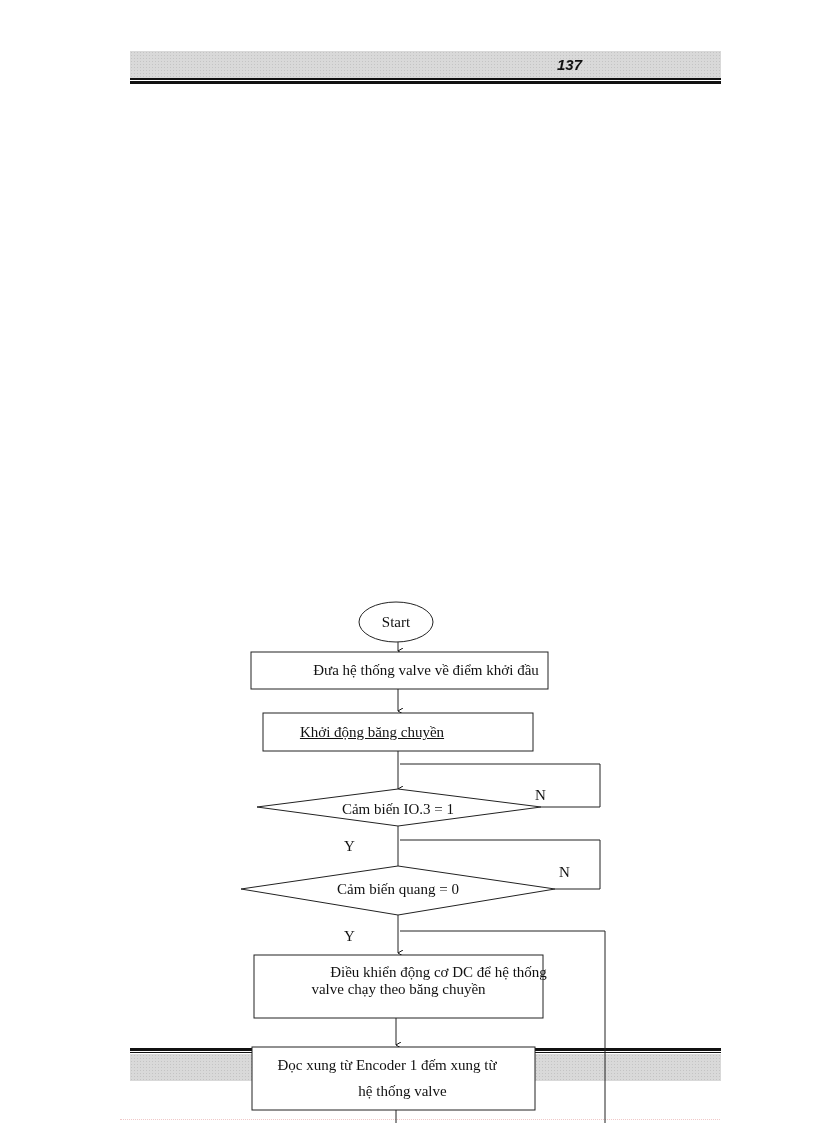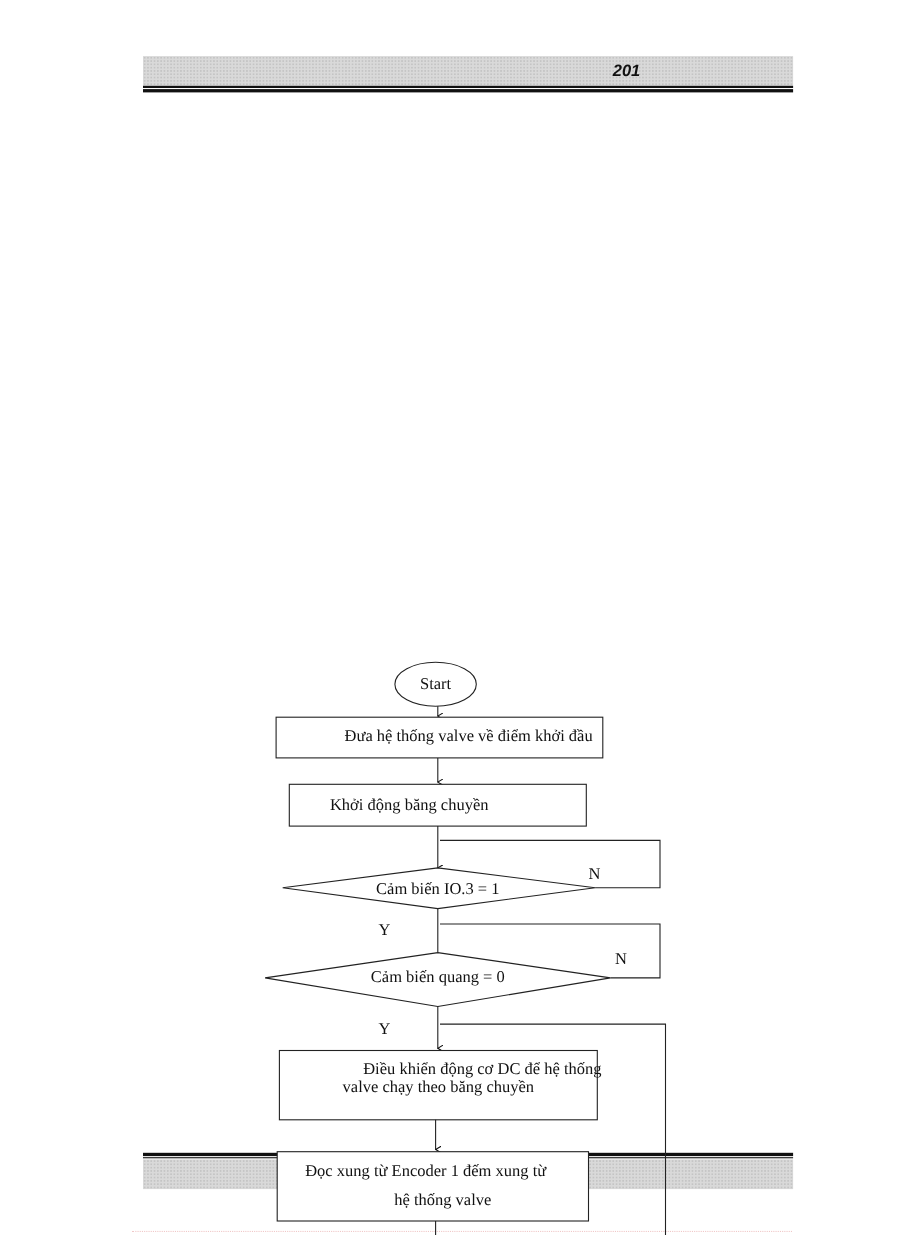--- a/index.html
+++ b/index.html
@@ -15,21 +15,21 @@
     svg.flow { position: absolute; left: 0; top: 0; }
     .node-text { position: absolute; text-align: center; font-size: 15px; color: #111; line-height: 26px; }
     .label { position: absolute; font-size: 15px; color: #111; }
   </style>
 </head>
 <body>
 
 <div class="header-band"></div>
 <div class="header-rule" style="top:78px;height:2px;"></div>
 <div class="header-rule" style="top:81px;height:3px;"></div>
-<div class="page-number">201</div>
+<div class="page-number">137</div>
 
 <div class="footer-rule" style="top:1048px;height:3px;"></div>
 <div class="footer-rule" style="top:1052px;height:1px;"></div>
 <div class="footer-band"></div>
 <div class="dotted-bottom"></div>
 
 <svg class="flow" width="816" height="1123">
   <defs>
     <marker id="arr" markerWidth="6" markerHeight="6" refX="3" refY="5" orient="auto">
       <path d="M0,0 L3,5 L6,0" fill="none" stroke="#111" stroke-width="1"></path>
@@ -61,21 +61,21 @@
     <rect x="254" y="955" width="289" height="63"></rect>
     <line x1="396" y1="1018" x2="396" y2="1045" marker-end="url(#arr)"></line>
 
     <rect x="252" y="1047" width="283" height="63"></rect>
     <line x1="396" y1="1110" x2="396" y2="1123"></line>
   </g>
 </svg>
 
 <div class="node-text" style="left:359px;top:609px;width:74px;font-family:Liberation Serif, serif;">Start</div>
 <div class="node-text" style="left:251px;top:657px;width:350px;">Đưa hệ thống valve về điểm khởi đầu</div>
-<div class="node-text" style="left:263px;top:719px;width:218px;">Khởi động băng chuyền</div>
+<div class="node-text" style="left:263px;top:719px;width:218px;text-decoration:underline;">Khởi động băng chuyền</div>
 <div class="node-text" style="left:298px;top:796px;width:200px;text-align:center;">Cảm biến IO.3 = 1</div>
 <div class="node-text" style="left:298px;top:876px;width:200px;">Cảm biến quang = 0</div>
 <div class="node-text" style="left:254px;top:959px;width:289px;margin-left:40px;">Điều khiển động cơ DC để hệ thống</div>
 <div class="node-text" style="left:254px;top:976px;width:289px;">valve chạy theo băng chuyền</div>
 <div class="node-text" style="left:256px;top:1052px;width:262px;">Đọc xung từ Encoder 1 đếm xung từ</div>
 <div class="node-text" style="left:252px;top:1078px;width:301px;">hệ thống valve</div>
 
 <div class="label" style="left:344px;top:838px;">Y</div>
 <div class="label" style="left:344px;top:928px;">Y</div>
 <div class="label" style="left:535px;top:787px;">N</div>

